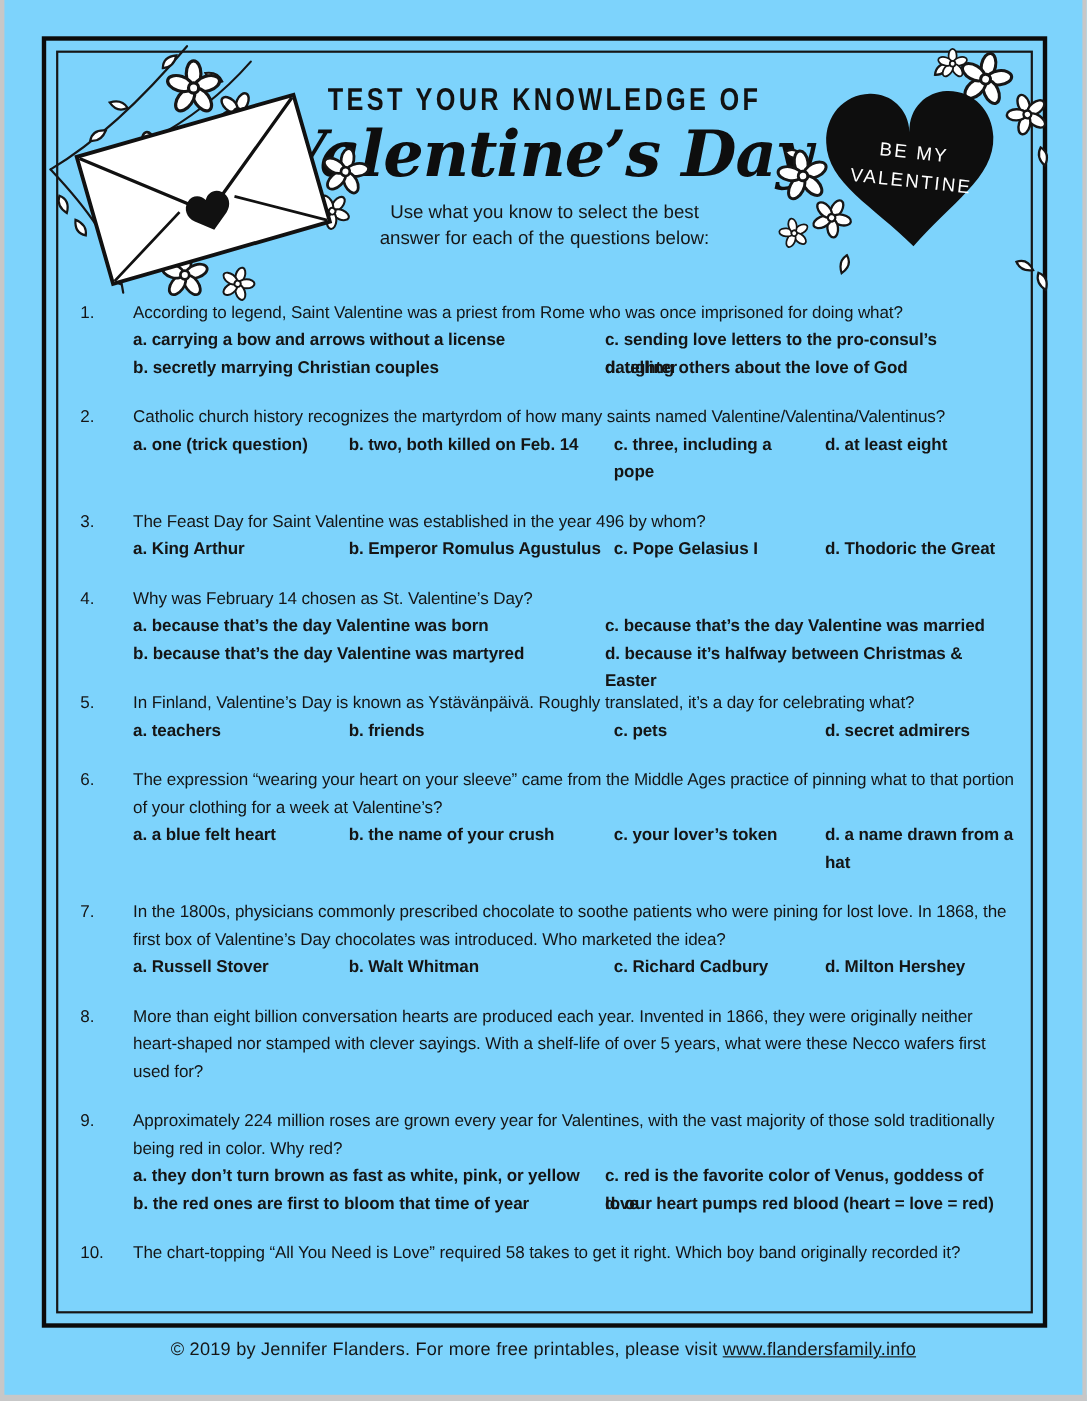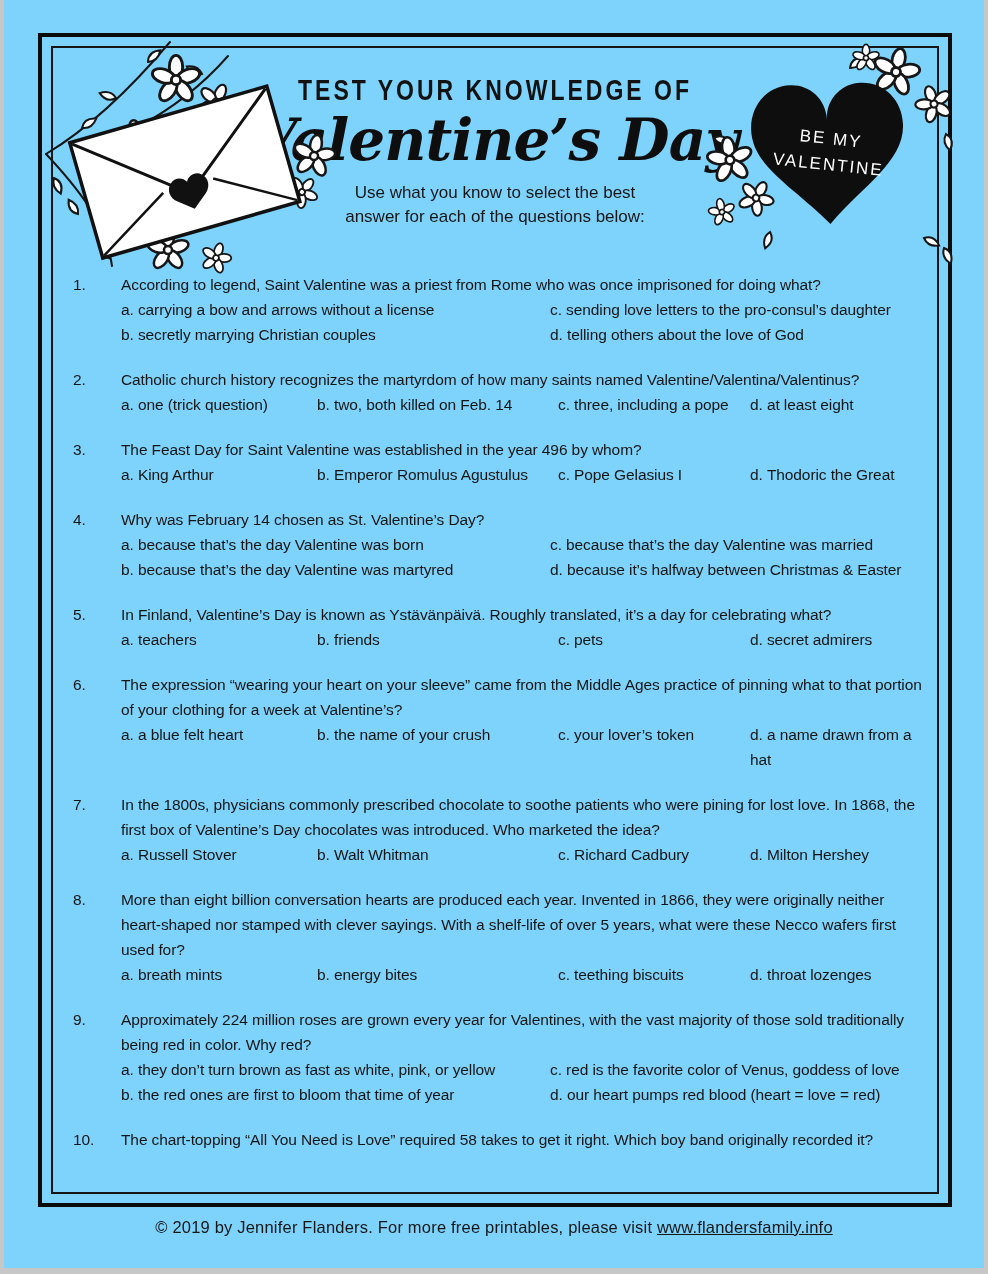--- a/index.html
+++ b/index.html
@@ -35,21 +35,21 @@
     margin-top:8px;
     font-family:"DejaVu Serif", serif;font-style:italic;font-weight:700;
     font-size:58px;line-height:1.1;letter-spacing:-1px;color:#0e0e0e;
   }
   .subtitle{margin-top:8px;font-size:17px;line-height:24px;color:#161616;}
   
   .questions{padding:0 10px 0 20px;}
   .question{display:flex;margin-bottom:20px;font-size:15.5px;line-height:25px;letter-spacing:-0.1px;}
   .qnum{width:35px;flex-shrink:0;}
   .qbody{flex:1;min-width:0;margin-left:13px;}
-  .opts{margin-top:0;}
+  .opts{margin-top:0;font-weight:bold;}
   .opts.row4{display:grid;grid-template-columns:192px 237px 188px 1fr;column-gap:4px;}
   .opts.grid2{display:grid;grid-auto-flow:column;grid-template-rows:repeat(2,25px);grid-template-columns:429px 1fr;}
   .opt{padding-right:6px;}
   
   .page-footer{
     position:absolute;left:0;top:1218px;width:100%;text-align:center;
     font-size:16.5px;color:#161616;letter-spacing:0.2px;
   }
   .page-footer a{color:#161616;text-decoration:underline;cursor:pointer;}
   
@@ -176,26 +176,20 @@
                 <div class="opt"><span class="olabel">b.&nbsp;</span><span class="otext">Walt Whitman</span></div>
                 <div class="opt"><span class="olabel">c.&nbsp;</span><span class="otext">Richard Cadbury</span></div>
                 <div class="opt"><span class="olabel">d.&nbsp;</span><span class="otext">Milton Hershey</span></div>
               </div>
             </div>
           </div>
           <div class="question">
             <div class="qnum">8.</div>
             <div class="qbody">
               <div class="qtext">More than eight billion conversation hearts are produced each year. Invented in 1866, they were originally neither heart-shaped nor stamped with clever sayings. With a shelf-life of over 5 years, what were these Necco wafers first used for?</div>
-              <div class="opts row4">
-                <div class="opt"><span class="olabel">a.&nbsp;</span><span class="otext">breath mints</span></div>
-                <div class="opt"><span class="olabel">b.&nbsp;</span><span class="otext">energy bites</span></div>
-                <div class="opt"><span class="olabel">c.&nbsp;</span><span class="otext">teething biscuits</span></div>
-                <div class="opt"><span class="olabel">d.&nbsp;</span><span class="otext">throat lozenges</span></div>
-              </div>
             </div>
           </div>
           <div class="question">
             <div class="qnum">9.</div>
             <div class="qbody">
               <div class="qtext">Approximately 224 million roses are grown every year for Valentines, with the vast majority of those sold traditionally being red in color. Why red?</div>
               <div class="opts grid2">
                 <div class="opt"><span class="olabel">a.&nbsp;</span><span class="otext">they don’t turn brown as fast as white, pink, or yellow</span></div>
                 <div class="opt"><span class="olabel">b.&nbsp;</span><span class="otext">the red ones are first to bloom that time of year</span></div>
                 <div class="opt"><span class="olabel">c.&nbsp;</span><span class="otext">red is the favorite color of Venus, goddess of love</span></div>

